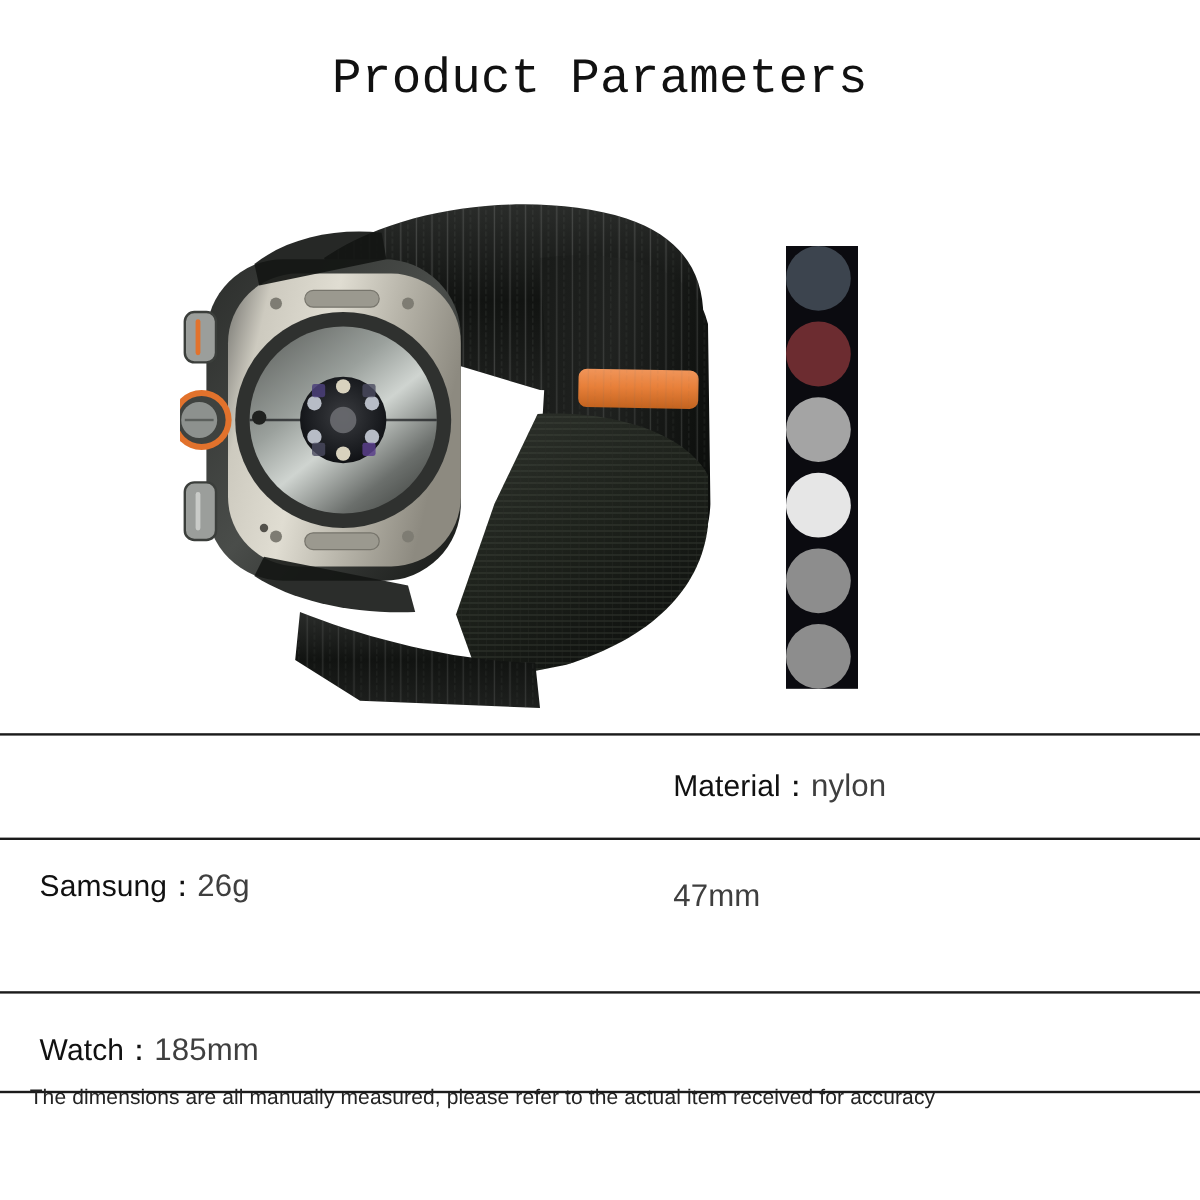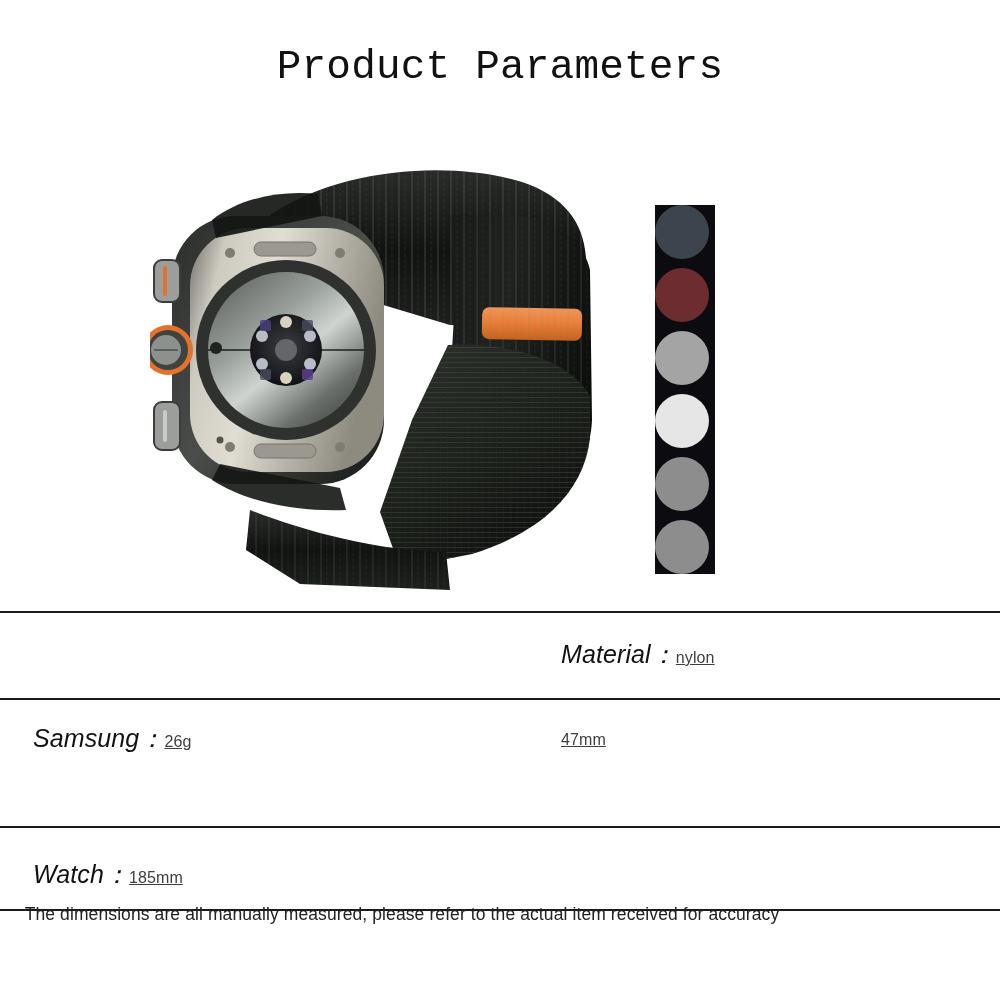--- a/index.html
+++ b/index.html
@@ -80,29 +80,27 @@
     position: absolute;
     display: block;
   }
   .spec-label {
     font-size: 25px;
     font-weight: 400;
     color: #111111;
     letter-spacing: 0.1px;
     white-space: nowrap;
     font-family: "Liberation Sans", sans-serif;
-    font-style: italic;
   }
   .spec-value {
-    font-size: 16px;
+    font-size: 26px;
     font-weight: 300;
     color: #3f3f3f;
     letter-spacing: 0.1px;
     font-family: "Liberation Sans", sans-serif;
-    text-decoration: underline;
   }
 
   
   .cell-material {
     top: 638px;
     left: 561px;
     white-space: nowrap;
   }
   
   .cell-weight {

